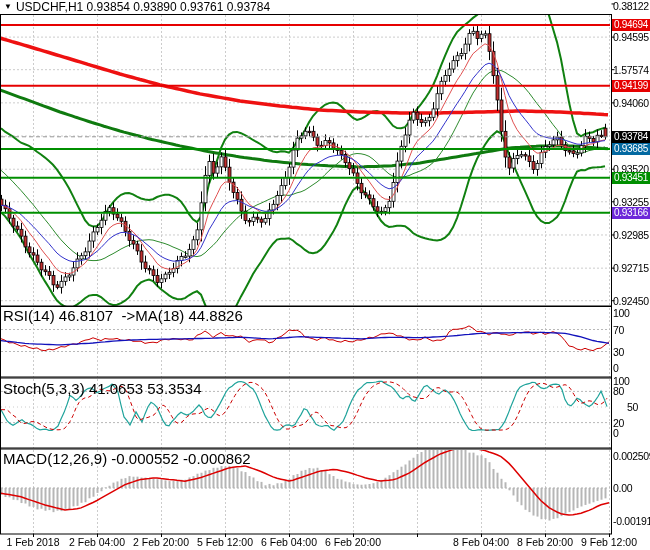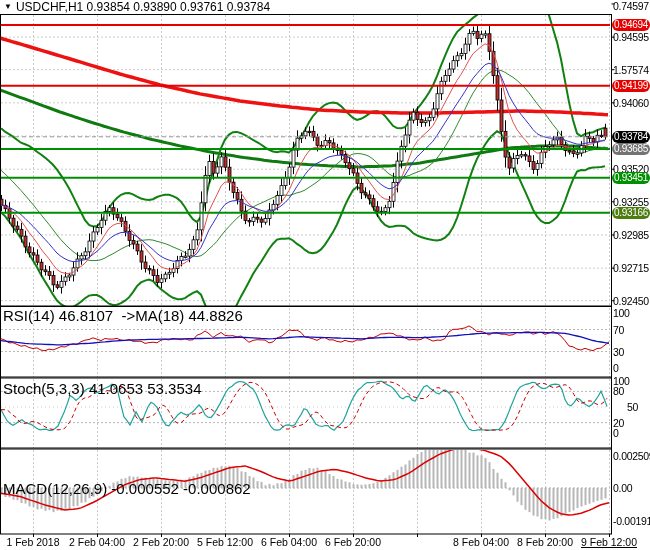--- a/index.html
+++ b/index.html
@@ -7,21 +7,21 @@
     font-family:"Liberation Sans",sans-serif;overflow:hidden;}
   #chart-canvas{position:absolute;left:0;top:0;}
   .labels{position:absolute;left:0;top:0;width:650px;height:550px;pointer-events:none;}
   .title-row{position:absolute;left:4px;top:1px;height:12px;display:flex;align-items:center;}
   .sym-marker{font-size:8px;color:#000;margin-right:4px;line-height:12px;}
   .title-text{font-size:12px;color:#000;white-space:pre;}
   .panel-label{position:absolute;font-size:15px;color:#000;white-space:pre;}
   .axis-label{position:absolute;left:613px;width:36px;font-size:10.5px;line-height:12px;
     color:#000;letter-spacing:-0.3px;white-space:nowrap;}
   .level-box{position:absolute;left:612px;width:38px;height:12px;font-size:10px;
-    line-height:12px;color:#fff;padding-left:2px;box-sizing:border-box;letter-spacing:-0.3px;white-space:nowrap;border-radius:6px;}
+    line-height:12px;color:#fff;padding-left:2px;box-sizing:border-box;letter-spacing:-0.3px;white-space:nowrap;}
   .time-label{position:absolute;top:536px;width:70px;text-align:center;font-size:10.5px;color:#000;white-space:nowrap;}
 </style>
 </head>
 <body>
 
 <div id="chart-root">
   <svg id="chart-canvas" width="650" height="550" viewBox="0 0 650 550">
       <defs>
         <clipPath id="cpMain">
           <rect x="1" y="15" width="609" height="291"></rect>
@@ -602,36 +602,36 @@
       <line x1="611.5" y1="268.1503378378369" x2="614.5" y2="268.1503378378369" stroke="#000"></line>
       <line x1="611.5" y1="300.7157939189184" x2="614.5" y2="300.7157939189184" stroke="#000"></line>
     </svg>
   <div class="labels">
     <div class="title-row">
       <span class="sym-marker">▼</span>
       <span class="title-text">USDCHF,H1 0.93854 0.93890 0.93761 0.93784</span>
     </div>
     <div class="panel-label" style="left:3px;top:307px;">RSI(14) 46.8107  -&gt;MA(18) 44.8826</div>
     <div class="panel-label" style="left:3px;top:380px;">Stoch(5,3,3) 41.0653 53.3534</div>
-    <div class="panel-label" style="left:3px;top:450px;margin-top:30px;">MACD(12,26,9) -0.000552 -0.000862</div>
+    <div class="panel-label" style="left:3px;top:450px;">MACD(12,26,9) -0.000552 -0.000862</div>
     <div id="gen-labels">
-        <div class="axis-label" style="left: 613px; top: 0px;">0.74597</div>
+        <div class="axis-label" style="left: 613px; top: 0px;">0.38122</div>
         <div class="axis-label" style="left: 613px; top: 31.1199px;">0.94595</div>
         <div class="axis-label" style="left: 613px; top: 63.6854px;">1.57574</div>
         <div class="axis-label" style="left: 613px; top: 96.8653px;">0.94060</div>
         <div class="axis-label" style="left: 613px; top: 163.225px;">0.93520</div>
         <div class="axis-label" style="left: 613px; top: 195.791px;">0.93255</div>
         <div class="axis-label" style="left: 613px; top: 228.97px;">0.92985</div>
         <div class="axis-label" style="left: 613px; top: 262.15px;">0.92715</div>
         <div class="axis-label" style="left: 613px; top: 294.716px;">0.92450</div>
         <div class="level-box" style="left: 612px; top: 18.954px; background: rgb(230, 0, 0);">0.94694</div>
         <div class="level-box" style="left: 612px; top: 79.7838px; background: rgb(230, 0, 0);">0.94199</div>
-        <div class="level-box" style="left: 612px; top: 142.948px; background: #737373;">0.93685</div>
+        <div class="level-box" style="left: 612px; top: 142.948px; background: #0369a1;">0.93685</div>
         <div class="level-box" style="left: 612px; top: 171.704px; background: rgb(0, 143, 0);">0.93451</div>
-        <div class="level-box" style="left: 612px; top: 206.728px; background: #4d7c0f;">0.93166</div>
+        <div class="level-box" style="left: 612px; top: 206.728px; background: #6d28d9;">0.93166</div>
         <div class="level-box" style="left: 612px; top: 130.783px; background: rgb(0, 0, 0);">0.93784</div>
         <div class="axis-label" style="left: 613px; top: 307px;">100</div>
         <div class="axis-label" style="left: 613px; top: 323.5px;">70</div>
         <div class="axis-label" style="left: 613px; top: 345.5px;">30</div>
         <div class="axis-label" style="left: 613px; top: 362px;">0</div>
         <div class="axis-label" style="left: 613px; top: 375px;">100</div>
         <div class="axis-label" style="left: 613px; top: 385.4px;">80</div>
         <div class="axis-label" style="left: 613px; top: 401px; padding-left: 14px;">50</div>
         <div class="axis-label" style="left: 613px; top: 416.6px;">20</div>
         <div class="axis-label" style="left: 613px; top: 427px;">0</div>
@@ -640,16 +640,16 @@
         <div class="axis-label" style="left: 613px; top: 514.538px;">-0.001914</div>
         <div class="time-label" style="left: -2px; top: 536px;">1 Feb 2018</div>
         <div class="time-label" style="left: 62px; top: 536px;">2 Feb 04:00</div>
         <div class="time-label" style="left: 126px; top: 536px;">2 Feb 20:00</div>
         <div class="time-label" style="left: 190px; top: 536px;">5 Feb 12:00</div>
         <div class="time-label" style="left: 254px; top: 536px;">6 Feb 04:00</div>
         <div class="time-label" style="left: 318px; top: 536px;">6 Feb 20:00</div>
         <div class="time-label" style="left: 382px; top: 536px; margin-top: 47px;">7 Feb 12:00</div>
         <div class="time-label" style="left: 446px; top: 536px;">8 Feb 04:00</div>
         <div class="time-label" style="left: 510px; top: 536px;">8 Feb 20:00</div>
-        <div class="time-label" style="left: 574px; top: 536px; text-decoration: underline;">9 Feb 12:00</div>
+        <div class="time-label" style="left: 574px; top: 536px;">9 Feb 12:00</div>
       </div>
   </div>
 </div>
 
 </body></html>

